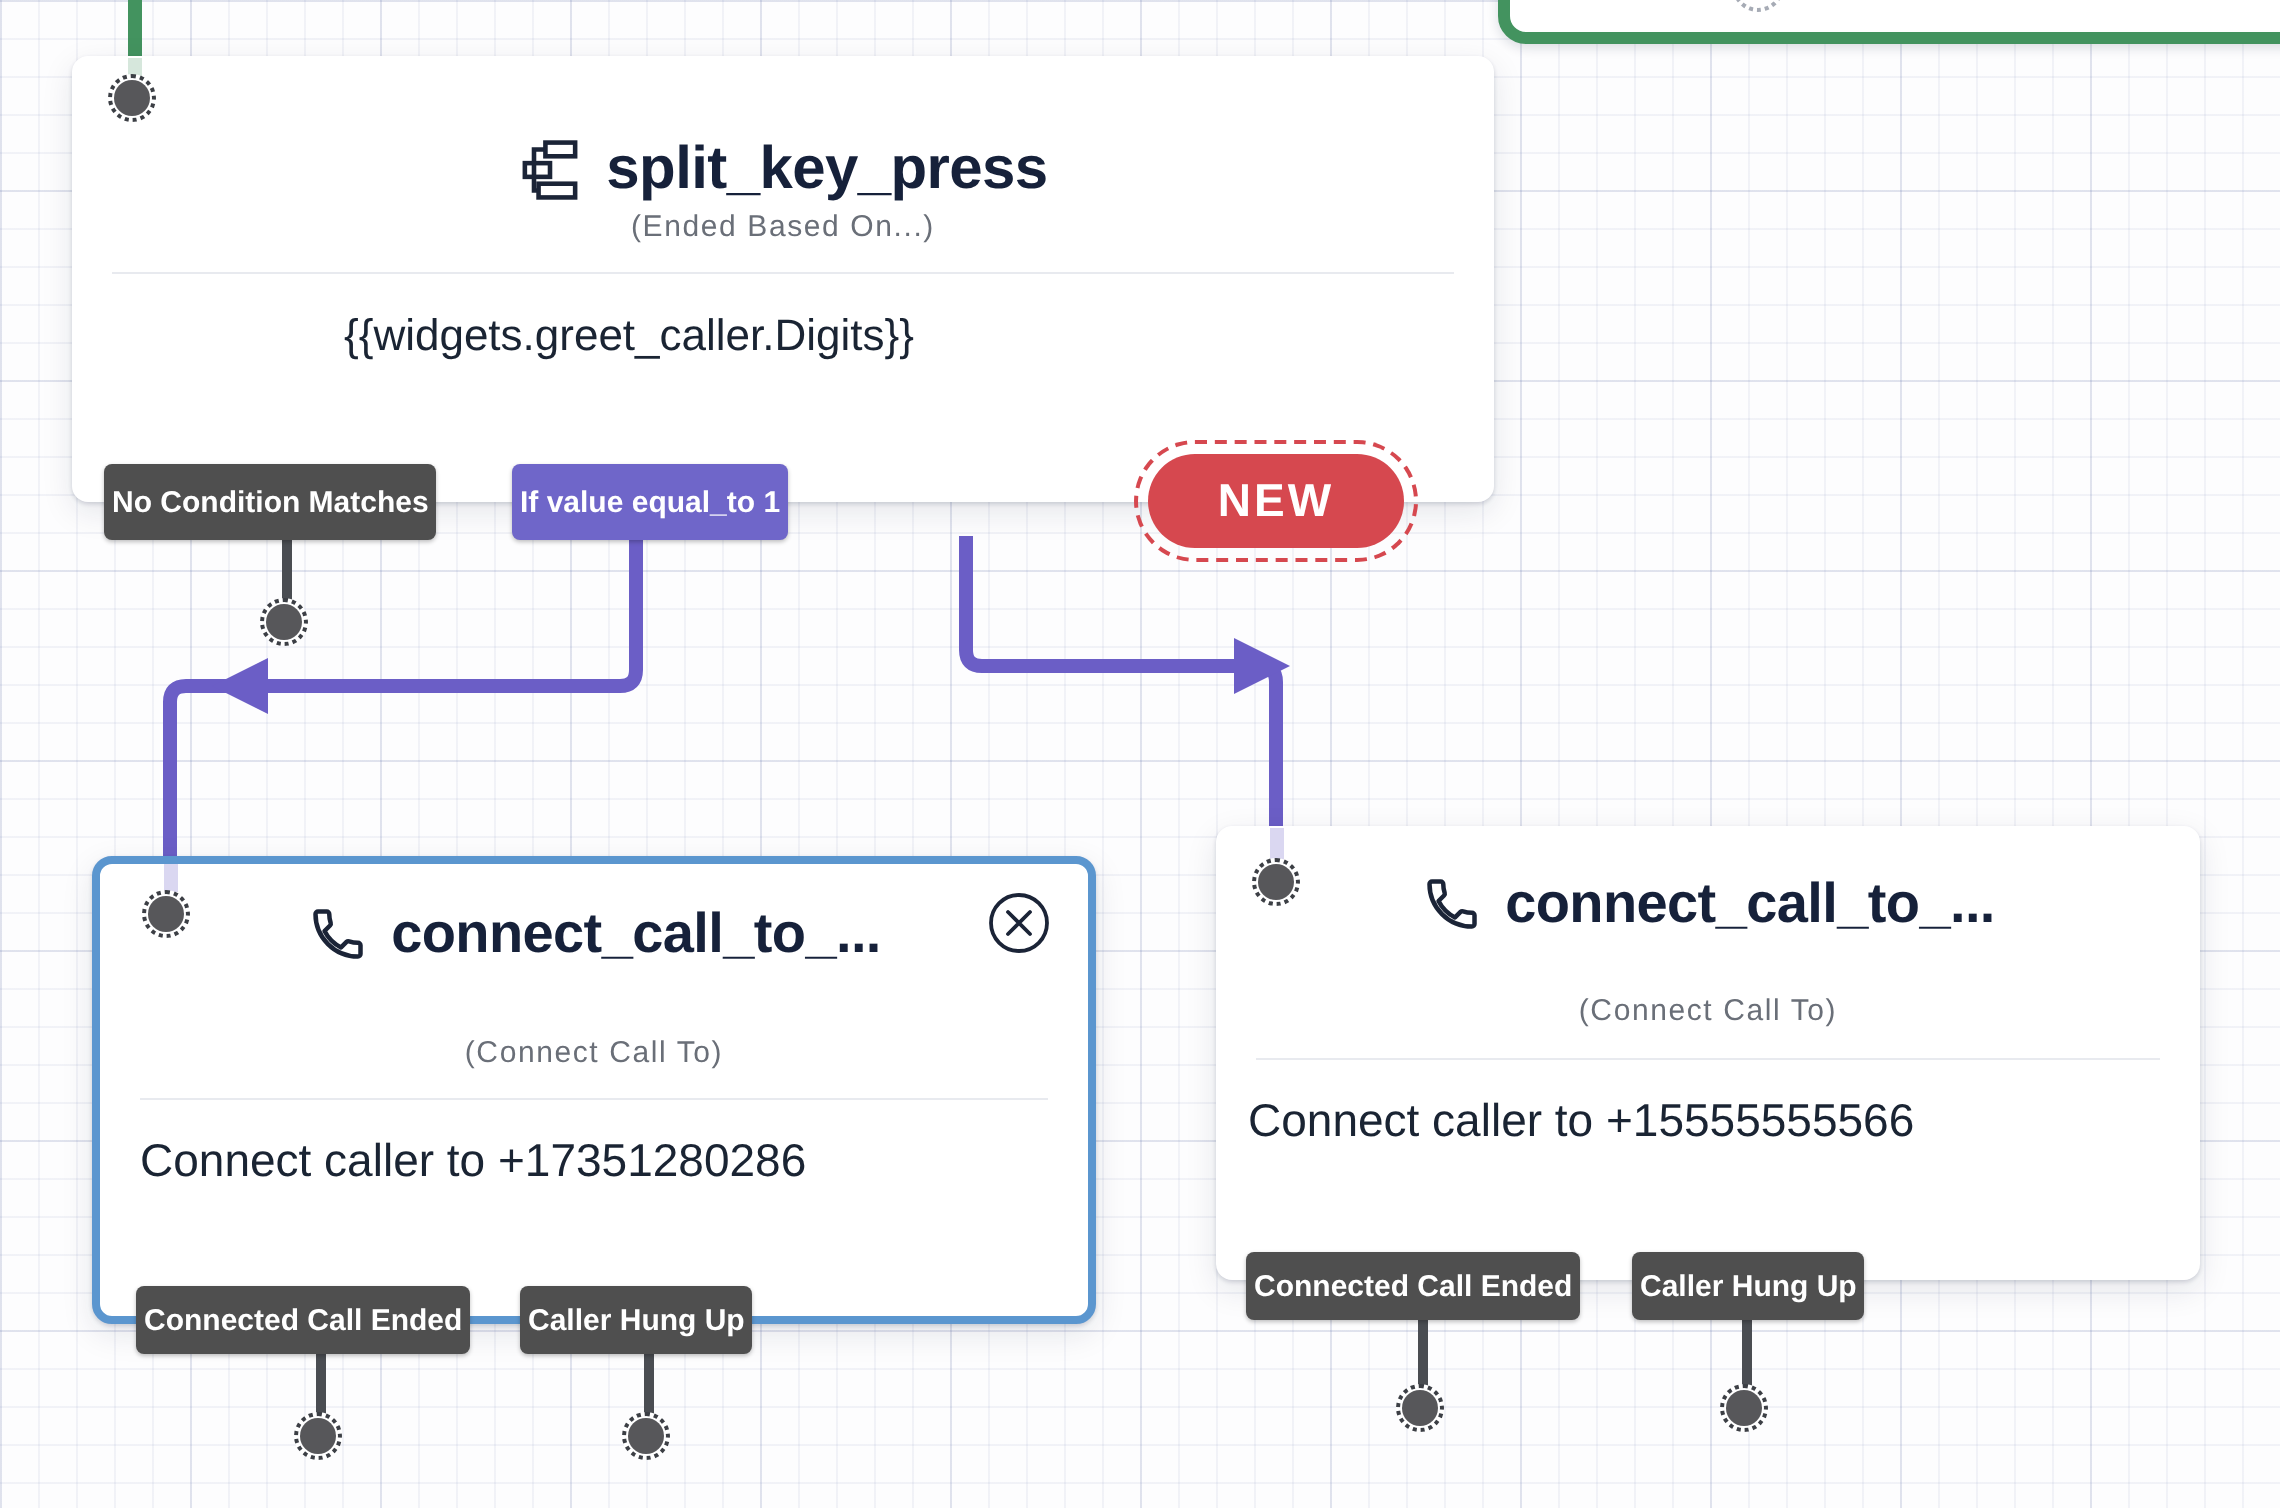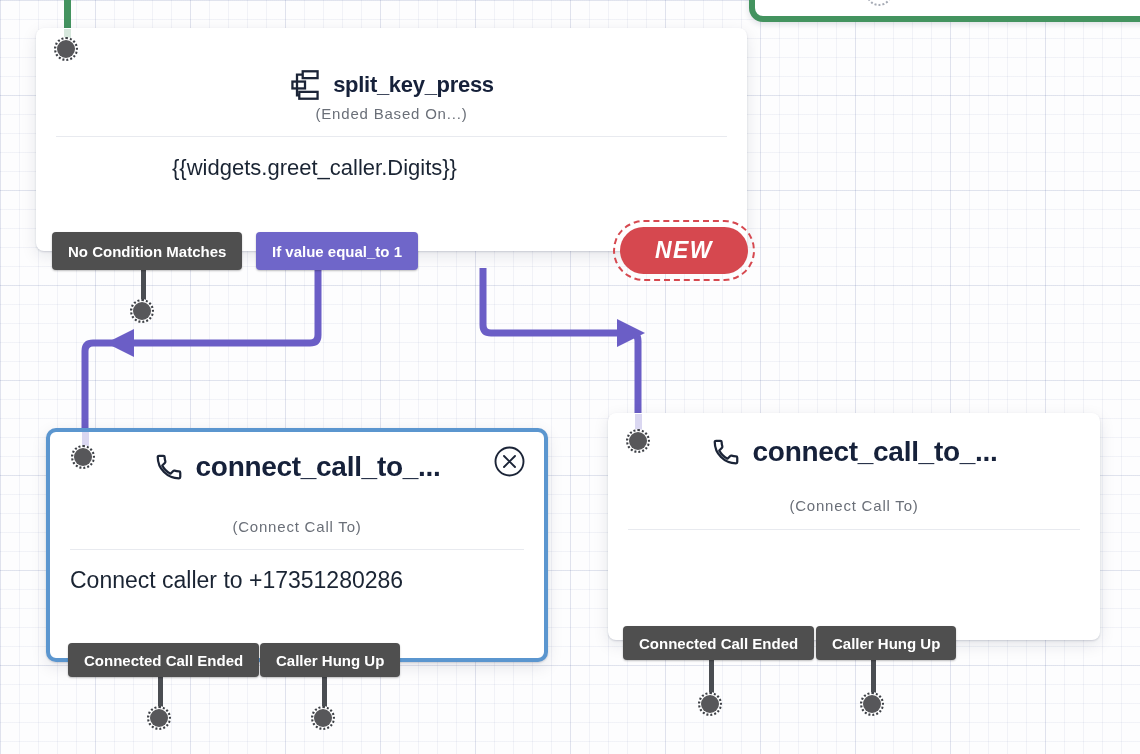--- a/index.html
+++ b/index.html
@@ -24,21 +24,21 @@
   }
   .card-header{position:absolute;left:0;right:0;display:flex;align-items:center;justify-content:center;gap:12px;}
   .card-title{font-weight:700;color:#16213a;letter-spacing:-.3px;white-space:nowrap;}
   .type-label{position:absolute;left:0;right:0;text-align:center;font-size:15px;color:#6a6f78;letter-spacing:.8px;}
   .divider{position:absolute;left:20px;right:20px;border-top:1px solid #e8eaef;height:0;}
   .card-body{position:absolute;font-size:22px;color:#1a2433;white-space:nowrap;}
 
   
   .tag{
     position:absolute;z-index:3;border-radius:4px;color:#fff;
-    font-size:15px;font-weight:600;padding:0 16px;white-space:nowrap;
+    font-size:15px;font-weight:600;padding:0 4px;white-space:nowrap;
     box-shadow:0 1px 2px rgba(0,0,0,.25);display:flex;align-items:center;
   }
   .tag.gray{background:#4f4f4f;}
   .tag.purple{background:#6f66c9;}
   .tag.h38{height:38px;}
   .tag.h34{height:34px;}
 
   
   .stem{position:absolute;width:5px;background:#4a4d52;z-index:2;}
   .port{
@@ -60,22 +60,22 @@
   #green-card-port{
     position:absolute;left:866px;top:-20px;width:26px;height:26px;border-radius:50%;
     border:2px dotted #a6abb5;background:#fff;z-index:3;
   }
 
   
   #left-card{border:4px solid #5b96cf;border-radius:10px;}
 
   
   #new-button{
-    position:absolute;left:613px;top:220px;z-index:3;padding:5px;
-    border:2.5px dashed #d6484f;border-radius:34px;background:transparent;cursor:pointer;font-style:italic;
+    position:absolute;left:567px;top:220px;z-index:3;padding:5px;
+    border:2.5px dashed #d6484f;border-radius:34px;background:transparent;cursor:pointer;
   }
   #new-button .pill{
     width:128px;height:47px;background:#d6484f;border-radius:24px;
     display:flex;align-items:center;justify-content:center;
   }
   #new-button .pill span{color:#fff;font-size:23px;font-weight:700;letter-spacing:1.5px;}
 
   .icon-svg{flex:0 0 auto;display:block;}
   #left-close{position:absolute;top:13px;right:18px;width:33px;height:33px;cursor:pointer;}
 </style>
@@ -96,21 +96,21 @@
   <div id="green-card-port"></div>
 
   <div class="card" style="left:36px;top:28px;width:711px;height:223px;">
     <div class="card-header" style="top:34px;height:46px;">
       <svg class="icon-svg" width="32" height="32" viewBox="0 0 28 28" fill="none" stroke="#1b2437" stroke-width="2">
         <path d="M12 5 H7 V23 H9"></path>
         <rect x="12" y="2" width="13" height="6"></rect>
         <rect x="3" y="11" width="11" height="6"></rect>
         <rect x="9" y="20" width="16" height="6"></rect>
       </svg>
-      <span class="card-title" style="font-size:22px;">split_key_press</span>
+      <span class="card-title" style="font-size:30px;">split_key_press</span>
     </div>
     <div class="type-label" style="top:77px;">(Ended Based On...)</div>
     <div class="divider" style="top:108px;"></div>
     <div class="card-body" style="top:127px;left:136px;">{{widgets.greet_caller.Digits}}</div>
   </div>
 
   <div class="fade-seg fade-green" style="left:64px;top:29px;height:9px;"></div>
   <div class="port" style="left:54px;top:37px;">
       <span class="port-core"></span>
     </div>
@@ -172,20 +172,21 @@
 
   <div class="card" style="left:608px;top:413px;width:492px;height:227px;">
     <div class="card-header" style="top:18px;height:42px;">
       <svg class="icon-svg" width="30" height="30" viewBox="0 0 24 24" fill="none" stroke="#1b2437" stroke-width="1.8" stroke-linejoin="round">
         <path d="M6.62 10.79c1.44 2.83 3.76 5.14 6.59 6.59l2.2-2.2c.27-.27.67-.36 1.02-.24 1.12.37 2.33.57 3.57.57.55 0 1 .45 1 1V20c0 .55-.45 1-1 1-9.39 0-17-7.61-17-17 0-.55.45-1 1-1h3.5c.55 0 1 .45 1 1 0 1.25.2 2.45.57 3.57.11.35.03.74-.25 1.02l-2.2 2.2z"></path>
       </svg>
       <span class="card-title" style="font-size:28px;">connect_call_to_...</span>
     </div>
     <div class="type-label" style="top:84px;">(Connect Call To)</div>
     <div class="divider" style="top:116px;"></div>
+    <div class="card-body" style="top:134px;left:16px;font-size:23px;">Connect caller to +15555555566</div>
   </div>
 
   <div class="fade-seg fade-purple" style="left:635px;top:414px;height:16px;"></div>
   <div class="port" style="left:626px;top:429px;">
       <span class="port-core"></span>
     </div>
 
   <div class="tag gray h34" style="left:623px;top:626px;">
       <span>Connected Call Ended</span>
     </div>

